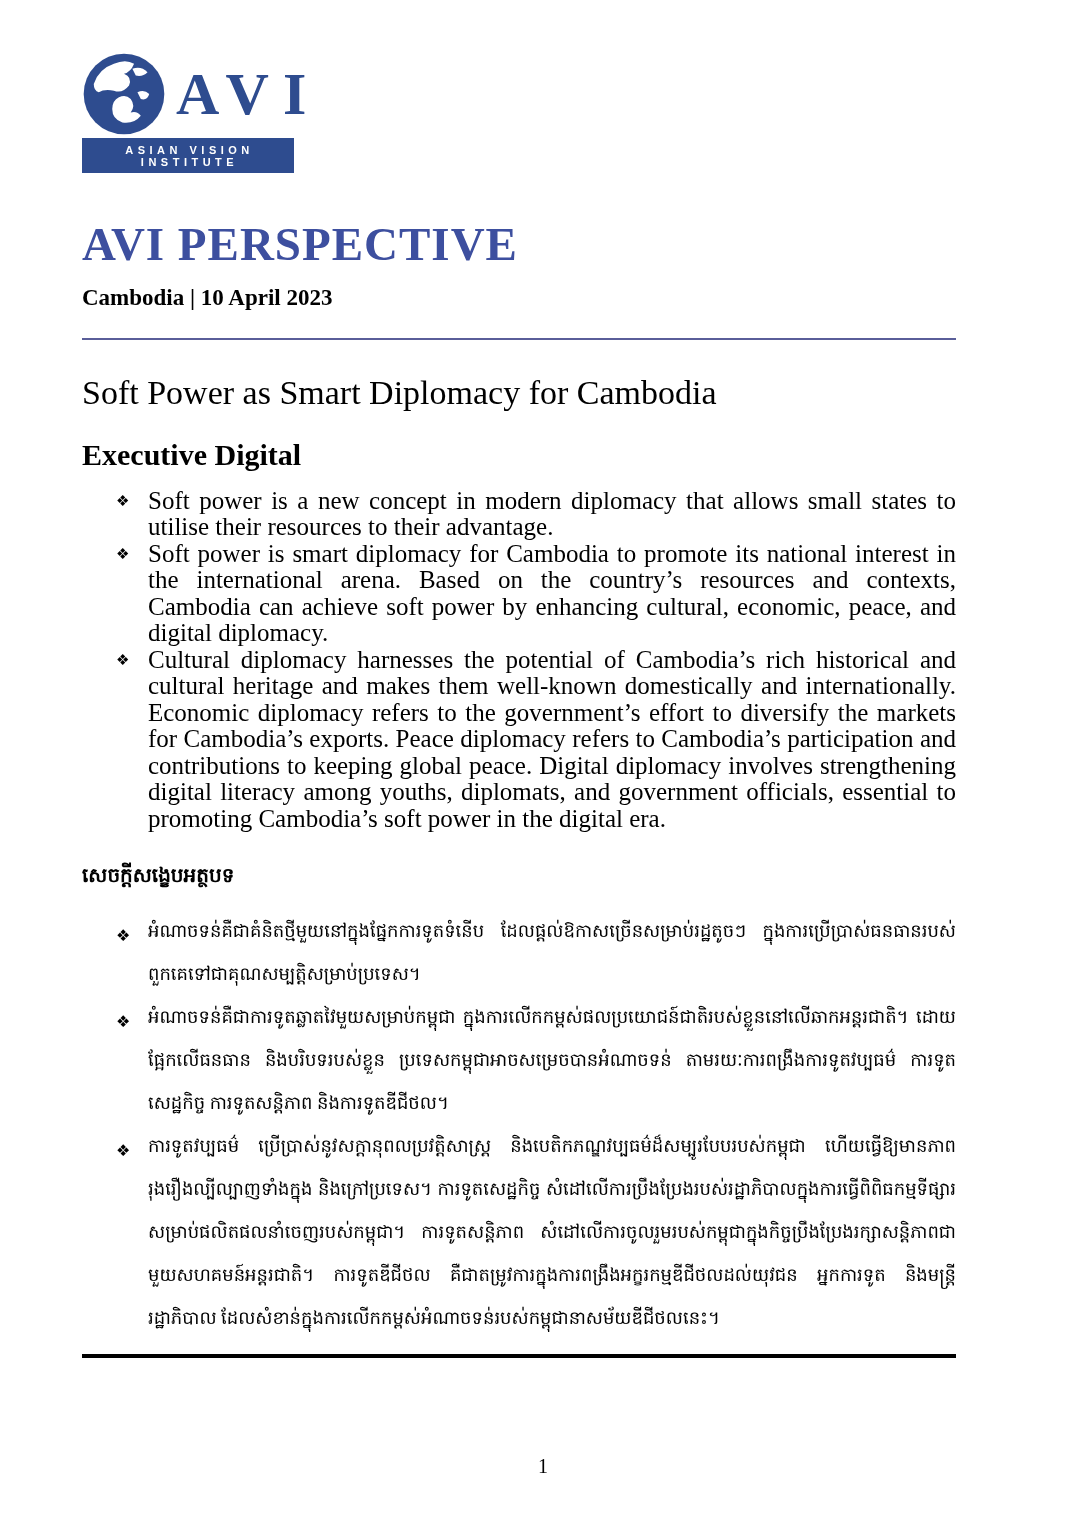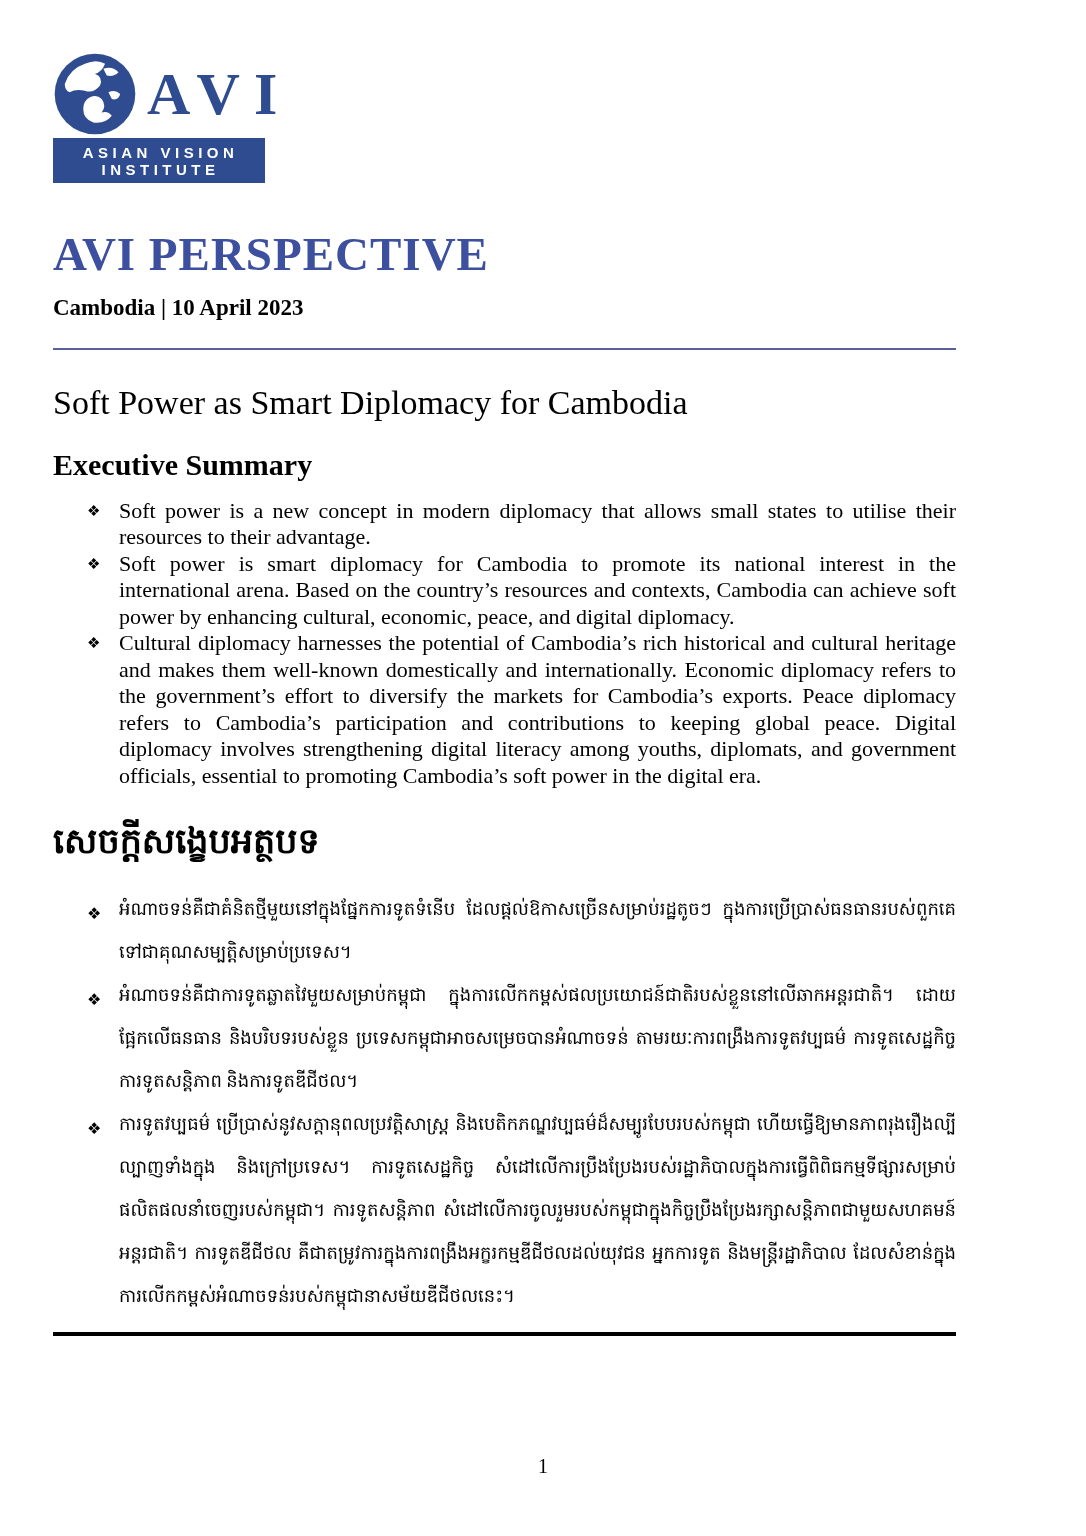--- a/index.html
+++ b/index.html
@@ -3,39 +3,39 @@
 <meta charset="utf-8">
 <style>
   html,body{margin:0;padding:0;background:#ffffff;}
   .page{
     position:relative;
     width:1086px;
     height:1536px;
     margin:0 auto;
     background:#ffffff;
     box-sizing:border-box;
-    padding:52px 130px 0 53px;
+    padding:52px 130px 0 82px;
     font-family:"Liberation Serif", serif;
     color:#000000;
     overflow:hidden;
   }
   
   .header{display:flex;justify-content:space-between;align-items:flex-start;}
   .logo{width:212px;}
   .logo-top{display:flex;align-items:center;}
   .logo-globe{width:84px;height:84px;flex:0 0 84px;}
   .logo-acronym{
     font-size:60px;font-weight:bold;color:#2e4c8f;
     letter-spacing:14px;margin-left:10px;line-height:1;
     font-family:"Liberation Serif", serif;
   }
   .logo-bar{
     margin-top:2px;background:#2e4c8f;color:#ffffff;
     font-family:"Liberation Sans", sans-serif;
-    font-size:15px;font-weight:bold;letter-spacing:4.5px;
+    font-size:11px;font-weight:bold;letter-spacing:4.5px;
     text-align:center;padding:6px 0 5px 3px;
   }
   .issue{
     margin-top:24px;
     font-size:29px;font-weight:bold;white-space:nowrap;
   }
   
   .masthead{
     margin:46px 0 0 0;
     font-size:47px;font-weight:bold;color:#3d4f9f;
@@ -47,24 +47,24 @@
     margin:27px 0 0 0;
   }
   
   .article-title{margin:34px 0 0 0;font-size:34px;font-weight:normal;}
   .author{margin:30px 0 0 0;font-size:21px;font-style:italic;}
   .author sup{font-size:14px;font-style:normal;margin-left:4px;}
   .summary-heading{margin:26px 0 0 0;font-size:30px;font-weight:bold;}
   ul.bullets{list-style:none;margin:16px 0 0 0;padding:0;}
   ul.bullets li{display:flex;padding-left:34px;}
   ul.bullets .marker{flex:0 0 32px;font-size:15px;line-height:26.5px;}
-  ul.bullets .btext{flex:1;text-align:justify;font-size:22px;line-height:26.5px;}
+  ul.bullets .btext{flex:1;text-align:justify;font-size:25px;line-height:26.5px;}
   
   .khmer-heading{
-    margin:30px 0 0 0;font-size:35px;font-weight:bold;
+    margin:30px 0 0 0;font-size:20px;font-weight:bold;
     font-family:Liberation Serif, serif;
   }
   ul.bullets-km{list-style:none;margin:18px 0 0 0;padding:0;}
   ul.bullets-km li{display:flex;padding-left:34px;}
   ul.bullets-km .marker{flex:0 0 32px;font-size:16px;line-height:43px;padding-top:4px;}
   ul.bullets-km .btext{flex:1;text-align:justify;font-size:18px;line-height:43px;}
   
   .footnote-rule{
     margin-top:14px;height:4px;background:#000000;width:100%;
   }
@@ -97,21 +97,21 @@
     </div>
   </header>
 
   <h1 class="masthead">AVI PERSPECTIVE</h1>
   <div class="dateline">Cambodia | 10 April 2023</div>
   <hr class="rule-blue">
 
   <h2 class="article-title">Soft Power as Smart Diplomacy for Cambodia</h2>
 
 
-  <h3 class="summary-heading">Executive Summary</h3>
+  <h3 class="summary-heading">Executive Digital</h3>
 
   <ul class="bullets">
     <li>
       <span class="marker">❖</span>
       <span class="btext">Soft power is a new concept in modern diplomacy that allows small states to utilise their resources to their advantage.</span>
     </li>
     <li>
       <span class="marker">❖</span>
       <span class="btext">Soft power is smart diplomacy for Cambodia to promote its national interest in the international arena. Based on the country’s resources and contexts, Cambodia can achieve soft power by enhancing cultural, economic, peace, and digital diplomacy.</span>
     </li>

